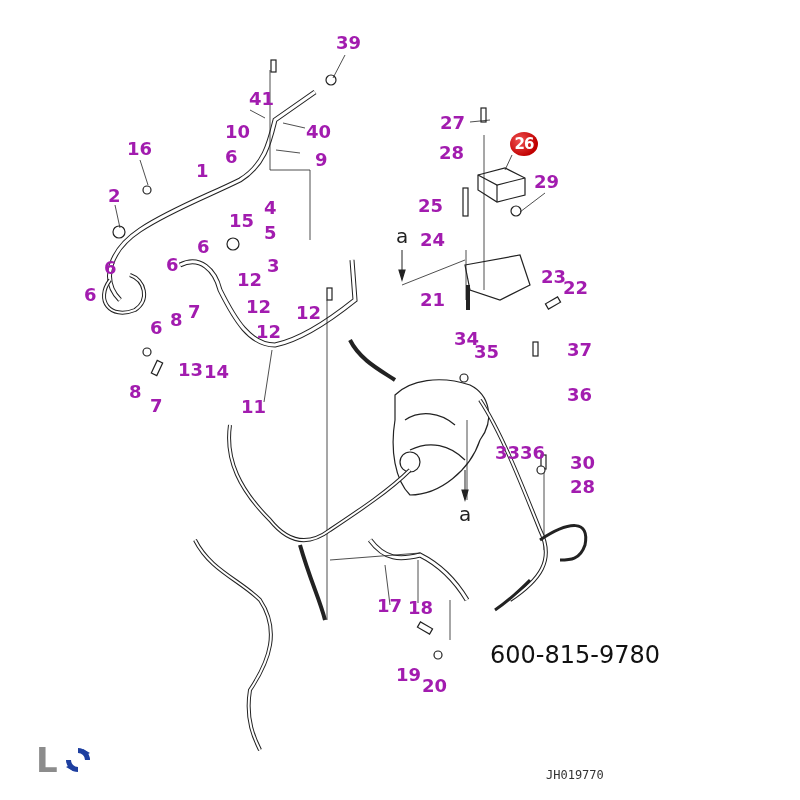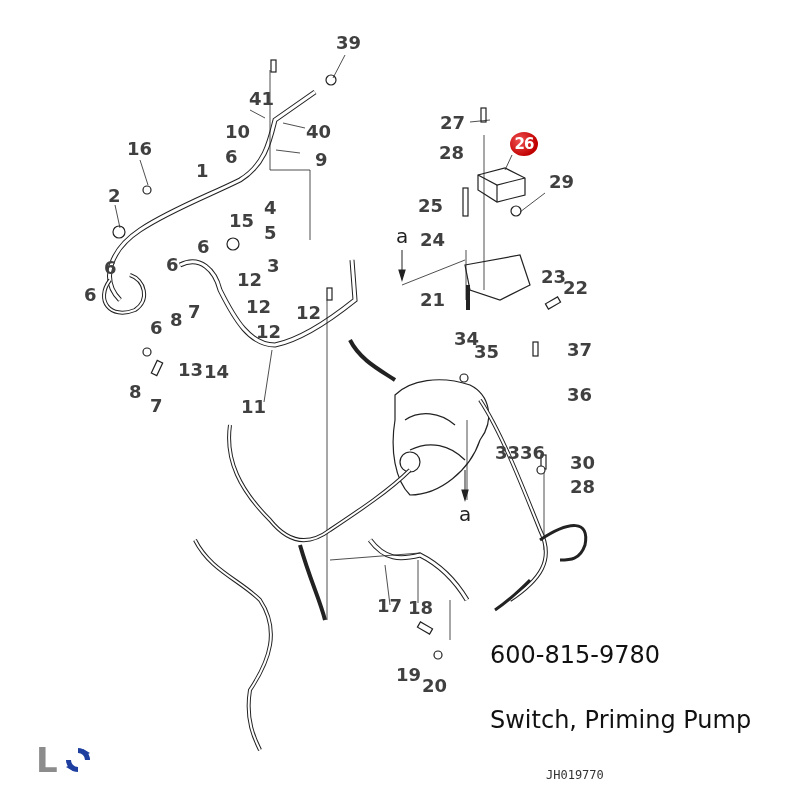--- a/index.html
+++ b/index.html
@@ -1,19 +1,19 @@
 <!DOCTYPE html>
 <html><head>
 <meta charset="utf-8">
 <style>
   html, body { margin:0; padding:0; background:#ffffff; }
   body { width:800px; height:800px; position:relative; overflow:hidden; font-family:"DejaVu Sans", sans-serif; }
   #stage { position:absolute; left:0; top:0; width:800px; height:800px; }
   svg.lines { position:absolute; left:0; top:0; }
-  .callout { position:absolute; color:#404040; font-family:"DejaVu Sans", sans-serif; font-weight:bold; font-size:18px; line-height:18px; cursor:pointer; white-space:nowrap; }
+  .callout { position:absolute; color:#a21caf; font-family:"DejaVu Sans", sans-serif; font-weight:bold; font-size:18px; line-height:18px; cursor:pointer; white-space:nowrap; }
   .callout.hl { width:28px; height:24px; border-radius:50%; background:radial-gradient(circle at 35% 35%, #f05050, #c00000 70%); color:#fff; font-size:15px; line-height:24px; text-align:center; letter-spacing:-1px; }
   .letter-a { position:absolute; font-family:"DejaVu Sans", sans-serif; font-size:20px; color:#222; }
   .tooltip { position:absolute; left:483px; top:365px; height:28px; padding:0 7px; background:#c9c9c9; border:1px solid #9a9a9a; border-radius:4px; box-shadow:1px 1px 2px rgba(0,0,0,0.3); font-family:"DejaVu Sans", sans-serif; font-size:13px; line-height:28px; color:#3a3a3a; }
   .tooltip b { font-weight:bold; }
   .info { position:absolute; left:490px; font-family:"DejaVu Sans", sans-serif; font-size:24px; color:#111; }
   .logo { position:absolute; left:36px; top:740px; font-family:"DejaVu Sans", sans-serif; font-weight:bold; font-size:34px; letter-spacing:3px; color:#8c8c8c; display:flex; align-items:center; }
   .logo .o { display:inline-block; width:30px; height:30px; margin:0 2px; }
   .code { position:absolute; left:546px; top:768px; font-family:"DejaVu Sans Mono", monospace; font-size:12px; color:#333; }
 </style>
 </head>
@@ -137,21 +137,21 @@
   <span class="callout" style="left:150px;top:319px">6</span>
   <span class="callout" style="left:256px;top:323px">12</span>
   <span class="callout" style="left:178px;top:361px">13</span>
   <span class="callout" style="left:204px;top:363px">14</span>
   <span class="callout" style="left:129px;top:383px">8</span>
   <span class="callout" style="left:150px;top:397px">7</span>
   <span class="callout" style="left:241px;top:398px">11</span>
   <span class="callout" style="left:440px;top:114px">27</span>
   <span class="callout hl" style="left:510px;top:132px">26</span>
   <span class="callout" style="left:439px;top:144px">28</span>
-  <span class="callout" style="left:549px;top:173px">29</span>
+  <span class="callout" style="left:534px;top:173px">29</span>
   <span class="callout" style="left:418px;top:197px">25</span>
   <span class="callout" style="left:420px;top:231px">24</span>
   <span class="callout" style="left:541px;top:268px">23</span>
   <span class="callout" style="left:563px;top:279px">22</span>
   <span class="callout" style="left:420px;top:291px">21</span>
   <span class="callout" style="left:454px;top:330px">34</span>
   <span class="callout" style="left:474px;top:343px">35</span>
   <span class="callout" style="left:567px;top:341px">37</span>
   <span class="callout" style="left:567px;top:386px">36</span>
   <span class="callout" style="left:495px;top:444px">3336</span>
@@ -160,21 +160,20 @@
   <span class="callout" style="left:377px;top:597px">17</span>
   <span class="callout" style="left:408px;top:599px">18</span>
   <span class="callout" style="left:396px;top:666px">19</span>
   <span class="callout" style="left:422px;top:677px">20</span>
 
   <span class="letter-a" style="left:396px;top:224px">a</span>
   <span class="letter-a" style="left:459px;top:502px">a</span>
 
 
   <div class="info" style="top:641px">600-815-9780</div>
-  <div class="info" style="top:706px">Switch, Priming Pump</div>
 
   <div class="logo">
     <span>L</span>
     <svg class="o" viewBox="0 0 30 30">
       <path d="M15 3 A12 12 0 0 1 27 15 L22 15 A7 7 0 0 0 15 8 Z" fill="#1e3fa0"></path>
       <path d="M15 27 A12 12 0 0 1 3 15 L8 15 A7 7 0 0 0 15 22 Z" fill="#1e3fa0"></path>
       <path d="M20 4 L27 8 L21 11 Z" fill="#1e3fa0"></path>
       <path d="M10 26 L3 22 L9 19 Z" fill="#1e3fa0"></path>
     </svg>
   </div>

